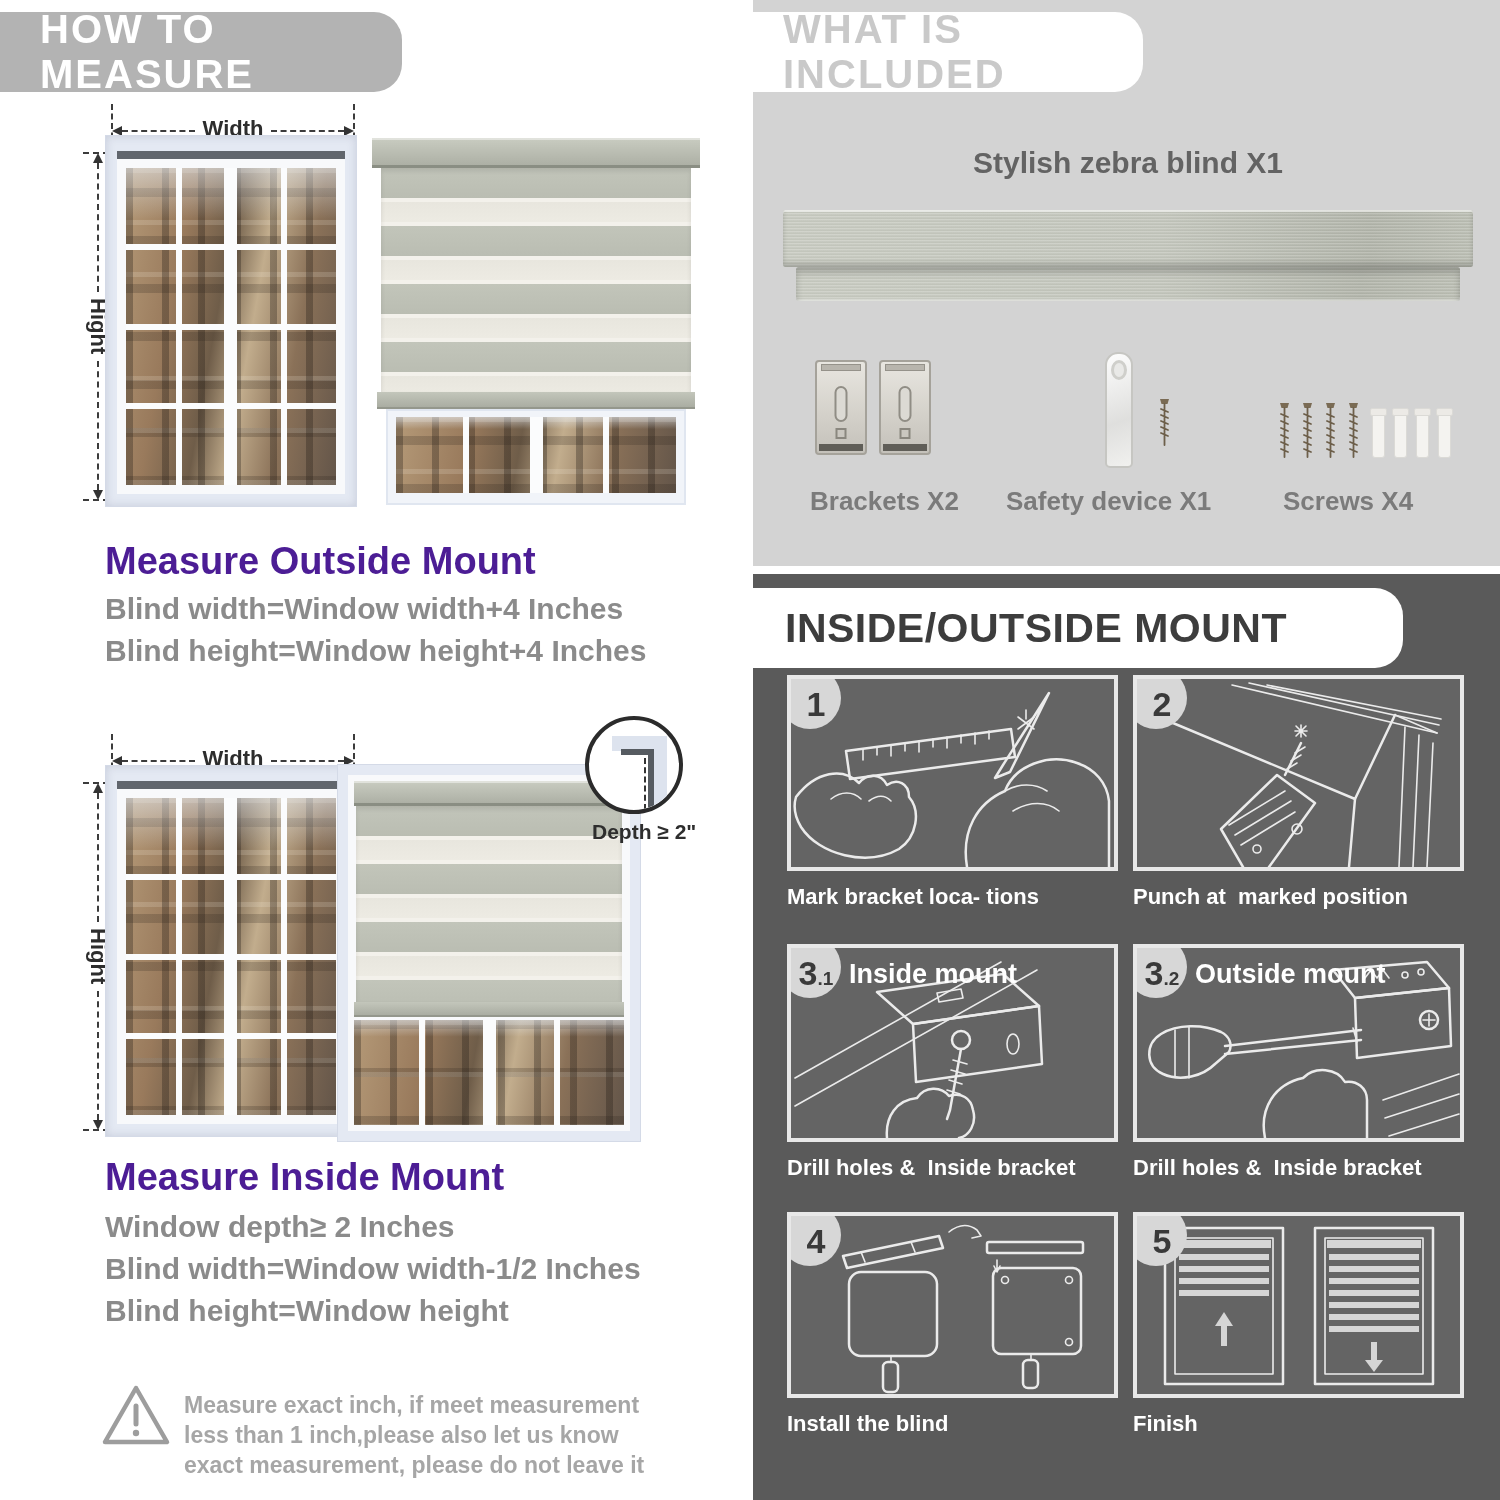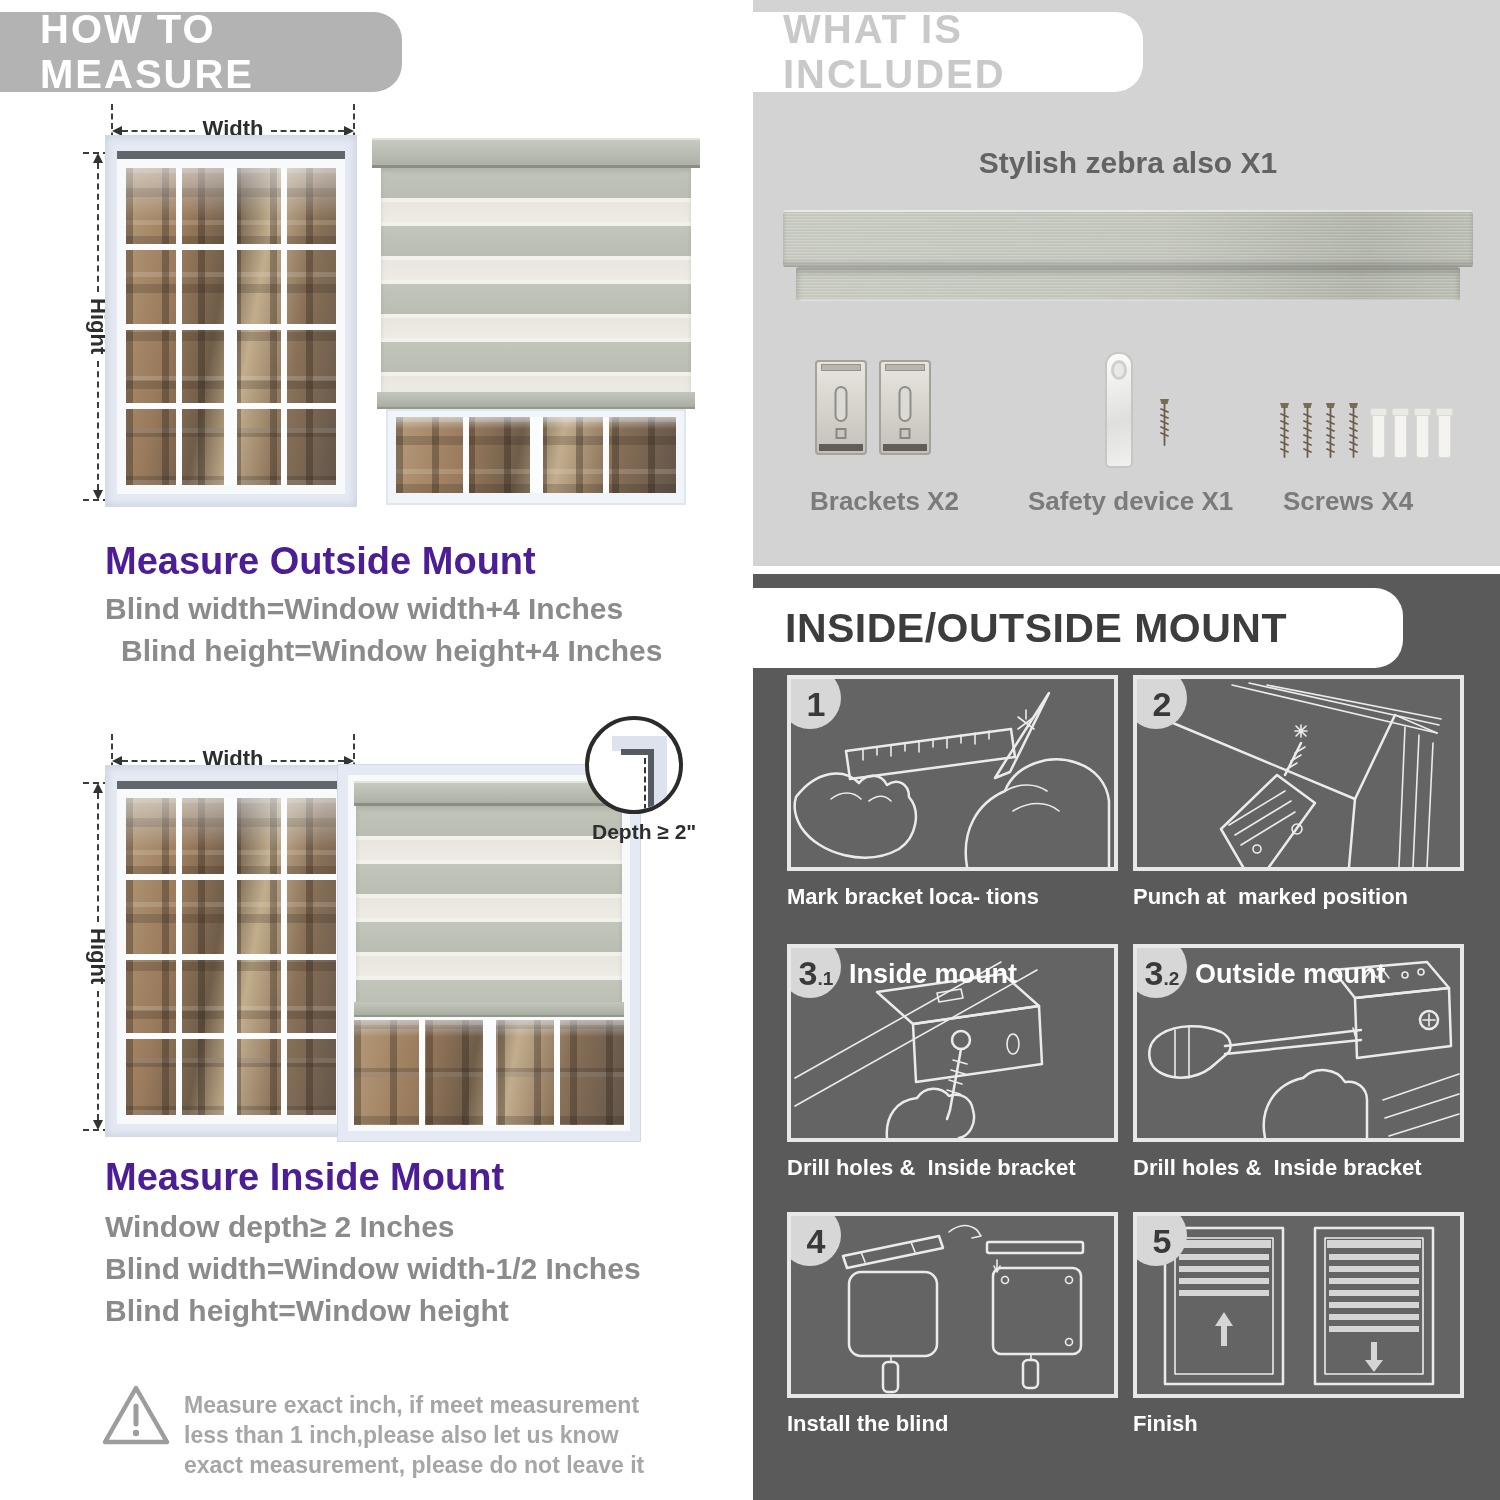--- a/index.html
+++ b/index.html
@@ -171,21 +171,21 @@
       <div class="photo" style="position:relative;height:100%;">
         <div class="mull mv" style="left:calc(25% - 3px);"></div>
         <div class="mull mv mc" style="left:calc(50% - 6px);"></div>
         <div class="mull mv" style="left:calc(75% - 3px);"></div>
       </div>
     </div>
   </div>
 
   <div class="h2" style="left:105px;top:540px;">Measure Outside Mount</div>
   <div class="bodyline" style="left:105px;top:592px;">Blind width=Window width+4 Inches</div>
-  <div class="bodyline" style="left:105px;top:634px;margin-left:16px;">Blind height=Window height+4 Inches</div>
+  <div class="bodyline" style="left:105px;top:634px;">Blind height=Window height+4 Inches</div>
 
   <div class="dim-w" style="left:112px;top:750px;width:242px;">
     <span class="vtick" style="left:-1px;"></span>
     <span class="ah l"></span>
     <span class="dl-h"></span>
     <span class="dimlab">Width</span>
     <span class="dl-h"></span>
     <span class="ah r"></span>
     <span class="vtick" style="right:-1px;"></span>
   </div>
@@ -242,21 +242,21 @@
     <line x1="38" y1="26" x2="38" y2="44" stroke="#9d9d9d" stroke-width="5" stroke-linecap="round"></line>
     <circle cx="38" cy="53" r="3.2" fill="#9d9d9d"></circle>
   </svg>
   <div class="warn-text" style="left:184px;top:1378px;margin-top:12px;">Measure exact inch, if meet measurement less than 1 inch,please also let us know exact measurement, please do not leave it</div>
 
   <div id="panel-included"></div>
   <div class="chip" id="chip-included">
     <span>WHAT IS INCLUDED</span>
   </div>
 
-  <div id="product-label">Stylish zebra also X1</div>
+  <div id="product-label">Stylish zebra blind X1</div>
   <div class="bar" id="bar-top"></div>
   <div class="bar" id="bar-bottom"></div>
 
   <div class="abs" style="left:815px;top:360px;display:flex;gap:12px;">
     <div class="bracket">
       <div class="lip"></div>
       <div class="slot"></div>
       <div class="sq"></div>
       <div class="base"></div>
     </div>
@@ -269,21 +269,21 @@
   </div>
   <div class="item-label" style="left:810px;">Brackets X2</div>
 
   <div class="safety">
     <div class="hole"></div>
   </div>
   <svg class="abs" style="left:1158px;top:398px;" width="13" height="50" viewBox="0 0 13 50">
     <path class="scrhead" d="M2,1 h9 l-1.5,5 h-6 Z"></path>
     <path class="scr" d="M6.5,6 V47 M3,11 l7,3 M3,17 l7,3 M3,23 l7,3 M3,29 l7,3 M3,35 l7,3"></path>
   </svg>
-  <div class="item-label" style="left:1028px;">Safety device X1</div>
+  <div class="item-label" style="left:1006px;">Safety device X1</div>
 
   <div class="abs" style="left:1278px;top:402px;display:flex;gap:10px;">
     <svg width="13" height="58" viewBox="0 0 13 58">
       <path class="scrhead" d="M2,1 h9 l-1.5,5 h-6 Z"></path>
       <path class="scr" d="M6.5,6 V55 M3,12 l7,3 M3,19 l7,3 M3,26 l7,3 M3,33 l7,3 M3,40 l7,3 M3,47 l7,3"></path>
     </svg>
     <svg width="13" height="58" viewBox="0 0 13 58">
       <path class="scrhead" d="M2,1 h9 l-1.5,5 h-6 Z"></path>
       <path class="scr" d="M6.5,6 V55 M3,12 l7,3 M3,19 l7,3 M3,26 l7,3 M3,33 l7,3 M3,40 l7,3 M3,47 l7,3"></path>
     </svg>

